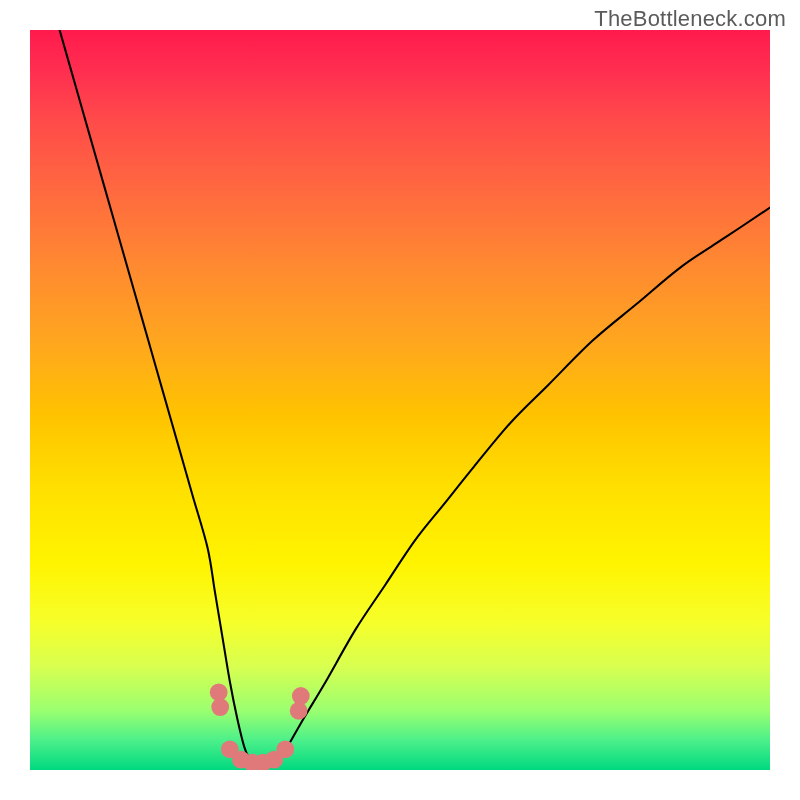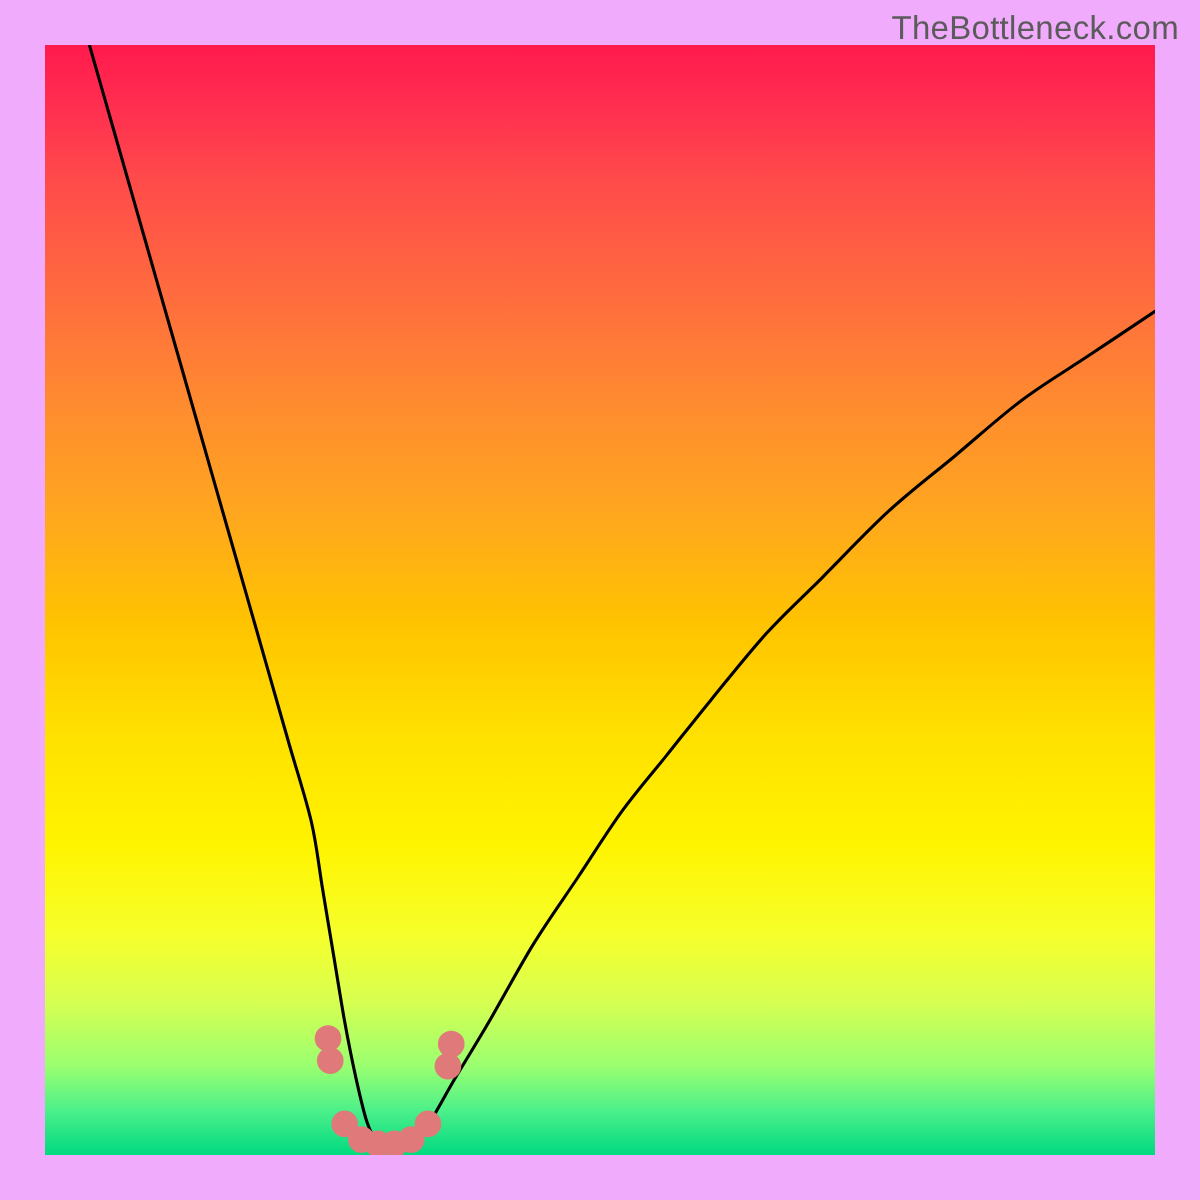--- a/index.html
+++ b/index.html
@@ -1,21 +1,21 @@
 <!DOCTYPE html>
 <html><head>
 <meta charset="utf-8">
 <style>
   * { margin: 0; padding: 0; box-sizing: border-box; }
   html, body { width: 800px; height: 800px; overflow: hidden; background: #000; }
   .frame {
     position: relative;
     width: 800px;
     height: 800px;
-    background: #f0abfc;
+    background: #ffffff;
   }
   .plot-area {
     position: absolute;
     left: 30px;
     top: 30px;
     width: 740px;
     height: 740px;
     background: linear-gradient(to bottom,
       #ff1a4d 0%,
       #ff3050 6%,

